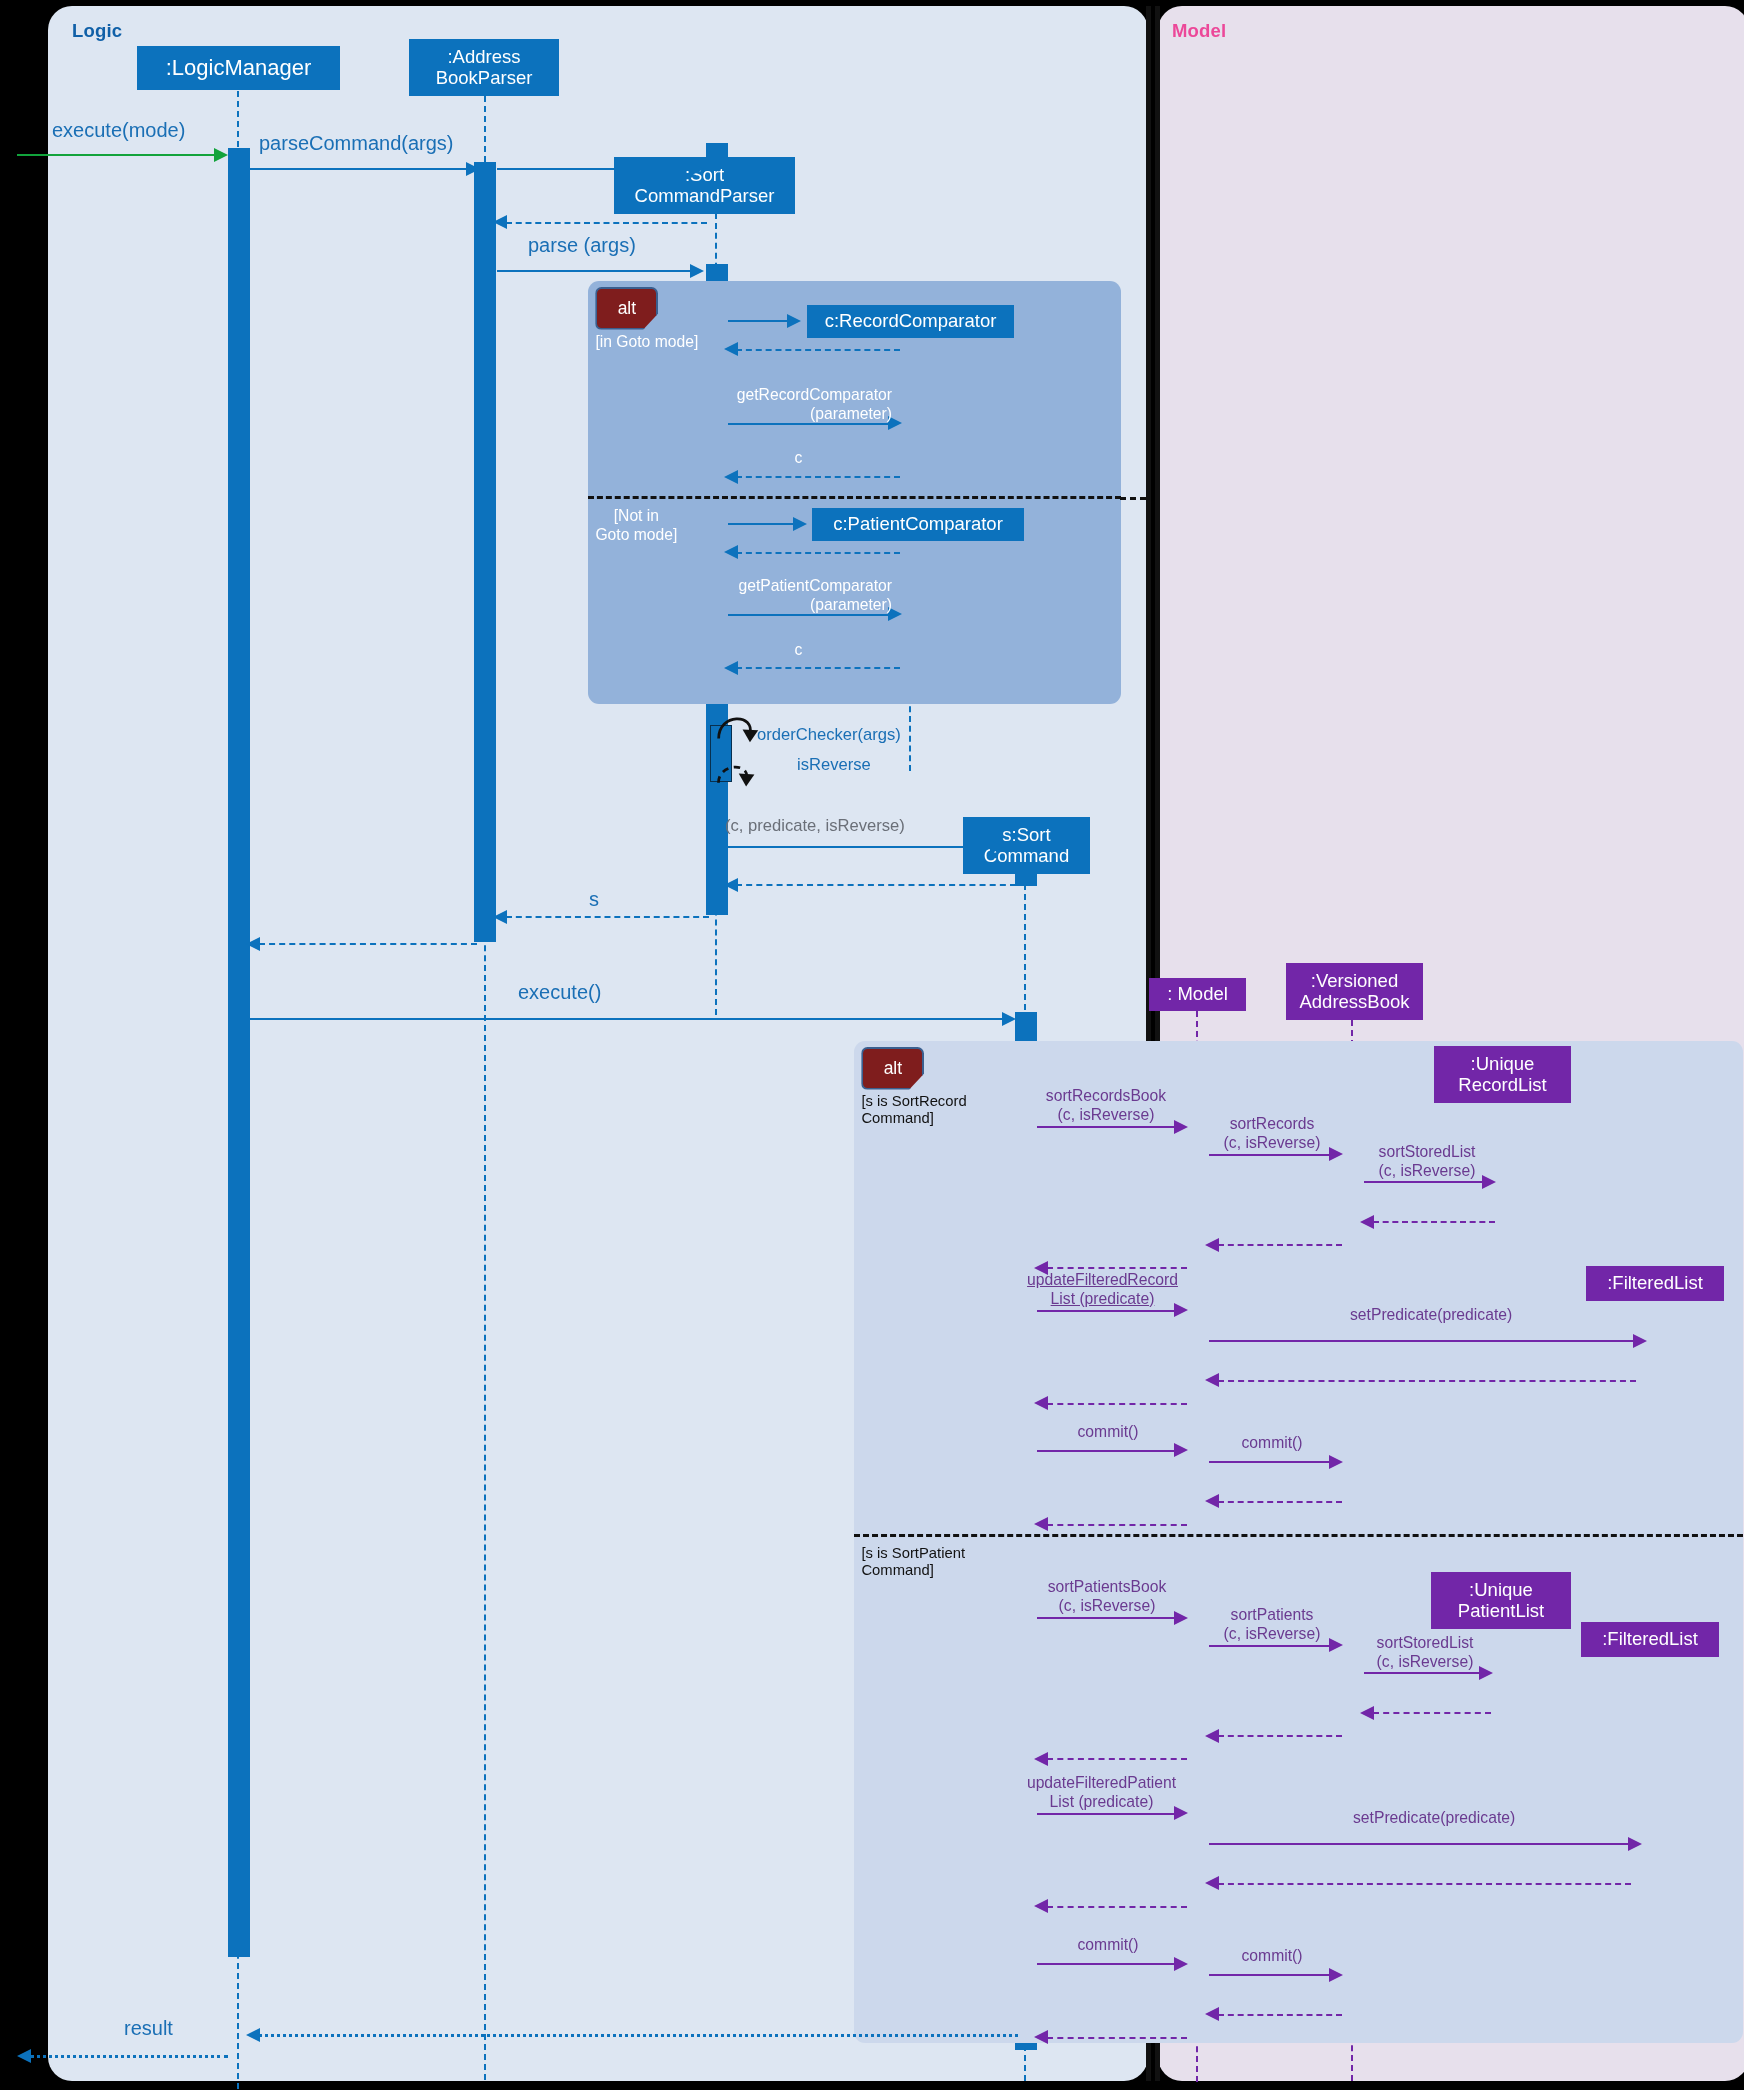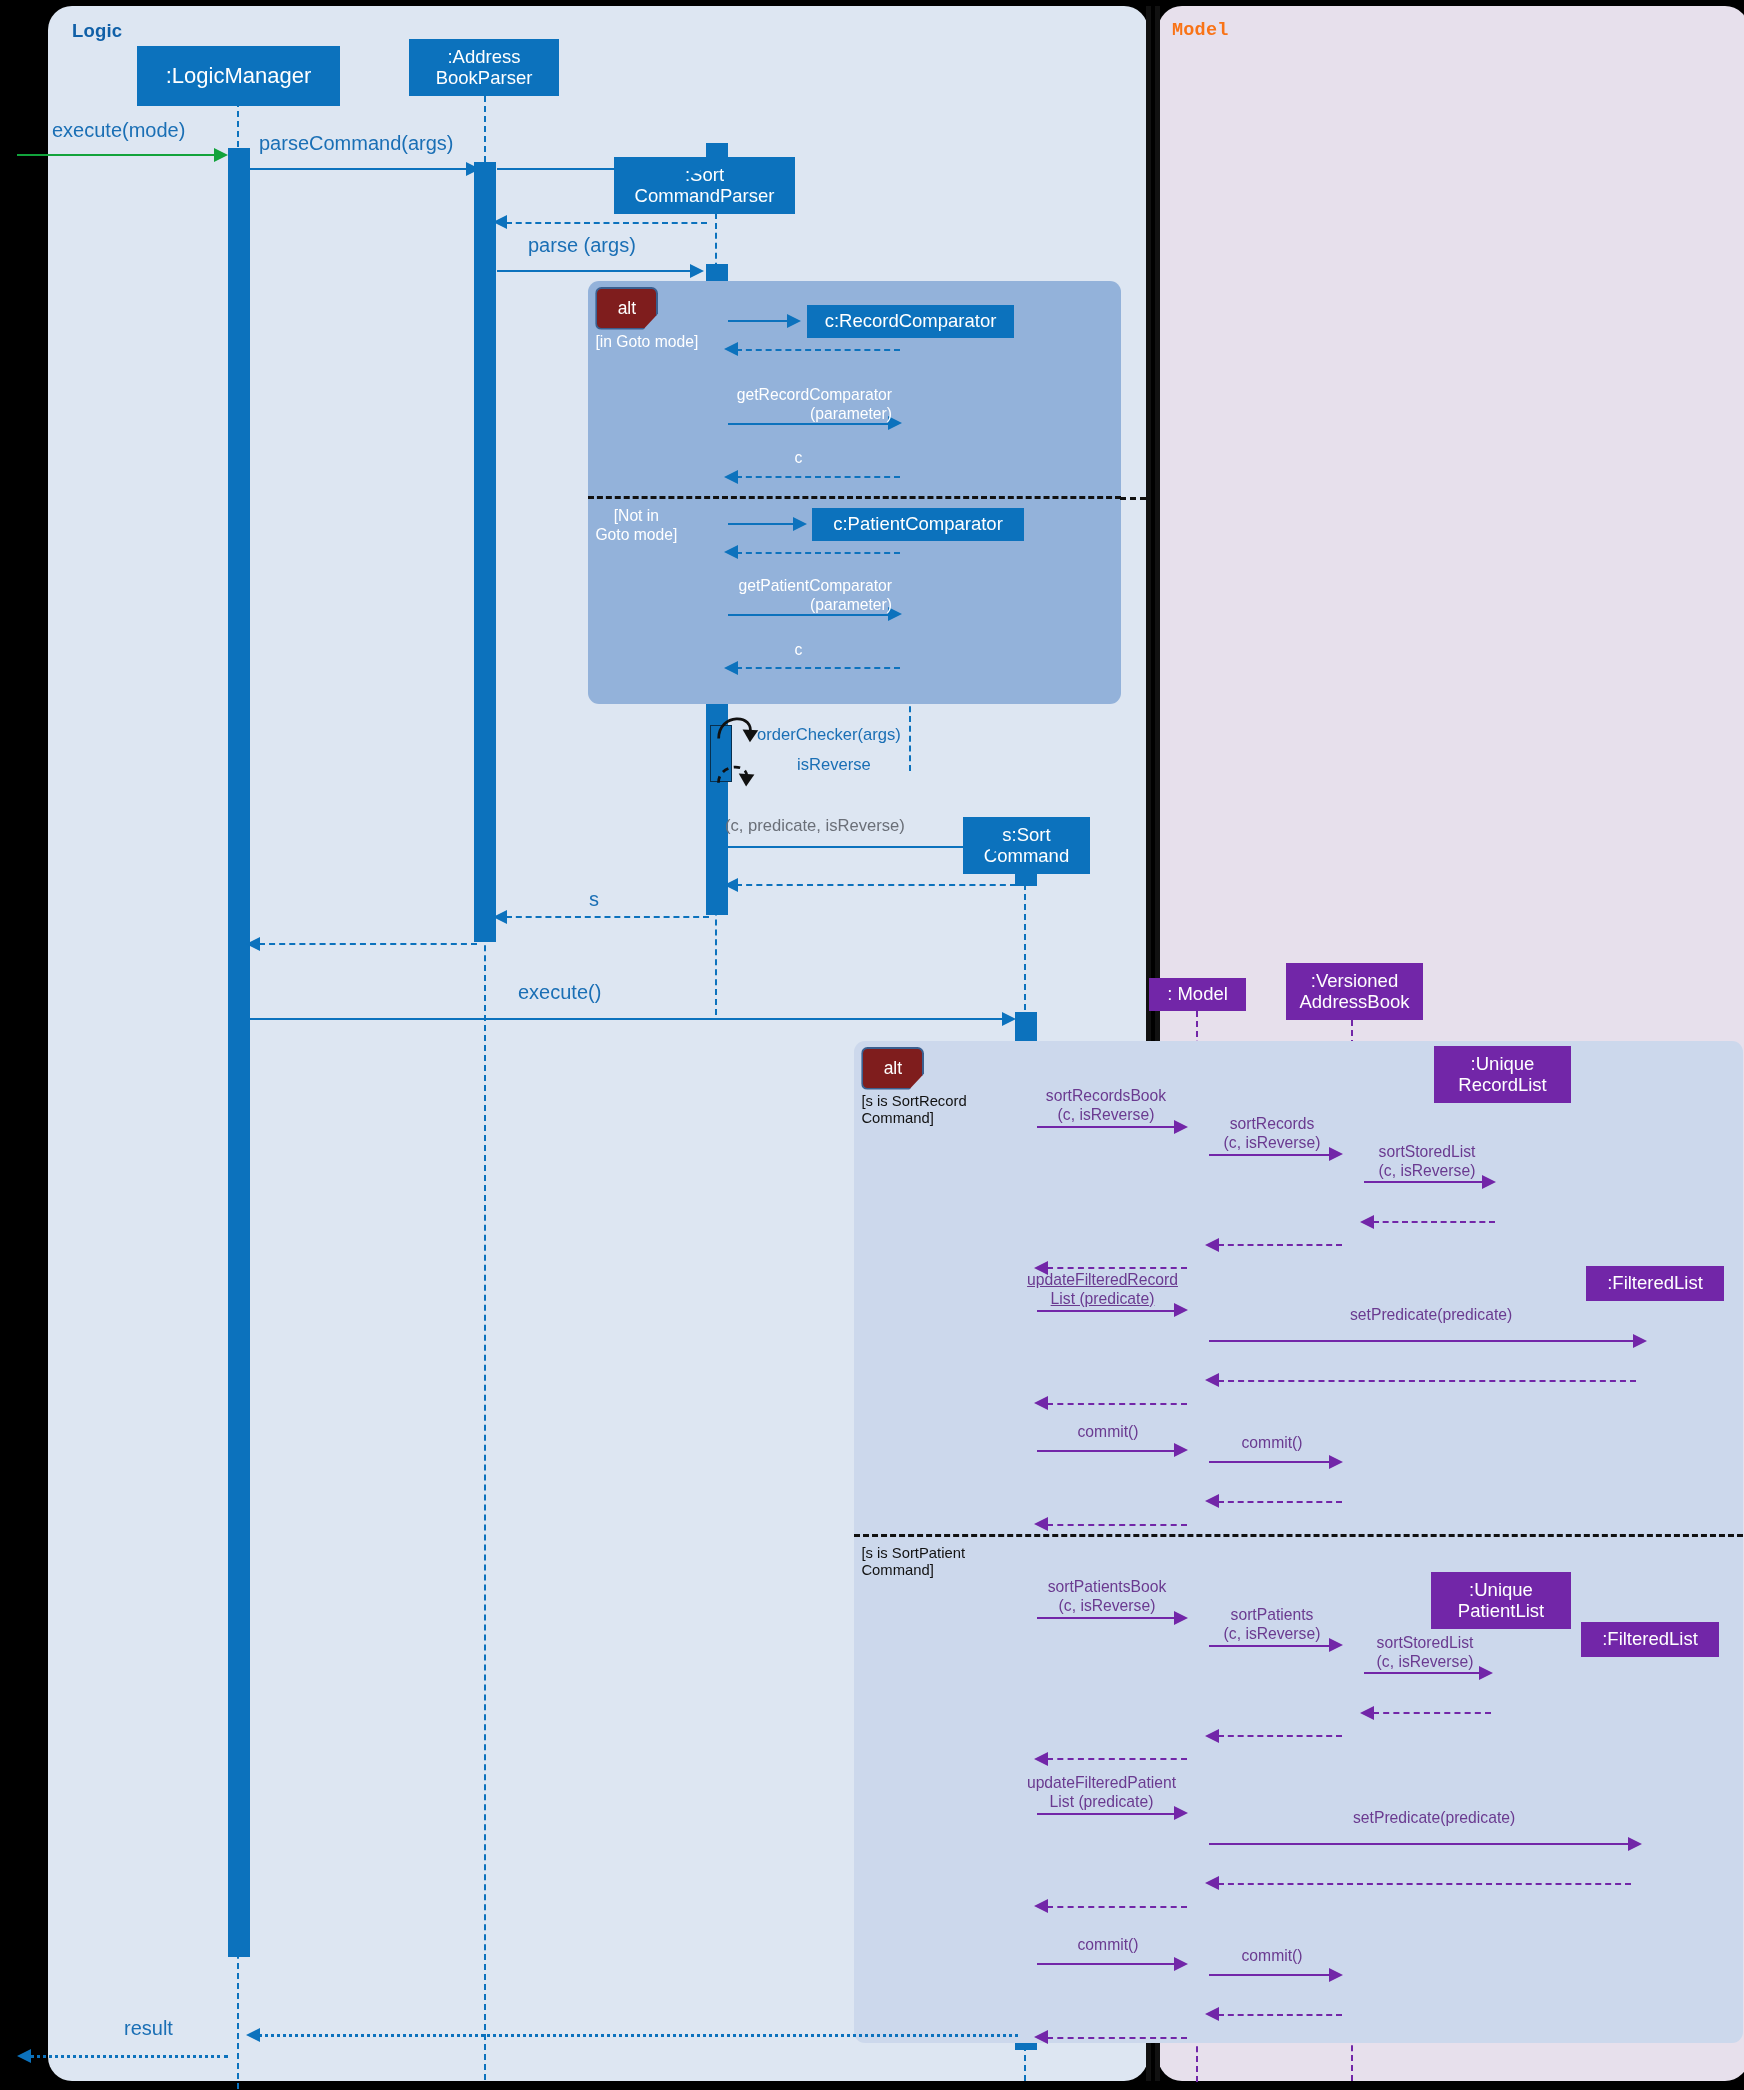--- a/index.html
+++ b/index.html
@@ -5,21 +5,21 @@
   html,body{margin:0;padding:0;background:#000;}
   body{font-family:"Liberation Sans",sans-serif;}
   #canvas{position:relative;width:1744px;height:2090px;background:#000;overflow:hidden;}
 
   
   .pkg{position:absolute;border-radius:24px;}
   .pkg-logic{background:#dde6f2;}
   .pkg-model{background:#e7e0ec;}
   .pkg-title{position:absolute;font-weight:bold;font-size:18.5px;letter-spacing:0.2px;}
   .pkg-title.logic{color:#1060a8;}
-  .pkg-title.model{color:#f97316;font-family:Liberation Mono, monospace;}
+  .pkg-title.model{color:#ec4899;}
 
   
   .box{position:absolute;display:flex;align-items:center;justify-content:center;
        text-align:center;color:#fff;font-size:18.5px;line-height:1.12;
        padding:3.7px 9.2px;box-sizing:border-box;}
   .box.blue{background:#0c72bd;}
   .box.purple{background:#7226a8;}
 
   
   .life{position:absolute;width:0;border-left:2.8px dashed #0c72bd;}
@@ -139,21 +139,21 @@
     <div class="alt-tab" style="left:7.4px;top:5.5px;">
       <span>alt</span>
     </div>
     <div class="lbl k" style="left:7.4px;top:52px;font-size:14.8px;">[s is SortRecord
 Command]</div>
     <div class="divider" style="left:0px;top:493px;width:889px;"></div>
     <div class="lbl k" style="left:7.4px;top:504px;font-size:14.8px;">[s is SortPatient
 Command]</div>
   </div>
 
-  <div class="box blue" style="left:137px;top:46px;width:203px;height:60px;font-size:22px;">
+  <div class="box blue" style="left:137px;top:46px;width:203px;height:44px;font-size:22px;">
     <span>:LogicManager</span>
   </div>
 
   <div class="box blue" style="left:409px;top:39px;width:150px;height:57px;white-space:pre-line;">
     <span>:Address
 BookParser</span>
   </div>
 
   <div class="box blue" style="left:614px;top:157px;width:181px;height:57px;white-space:pre-line;">
     <span>:Sort

